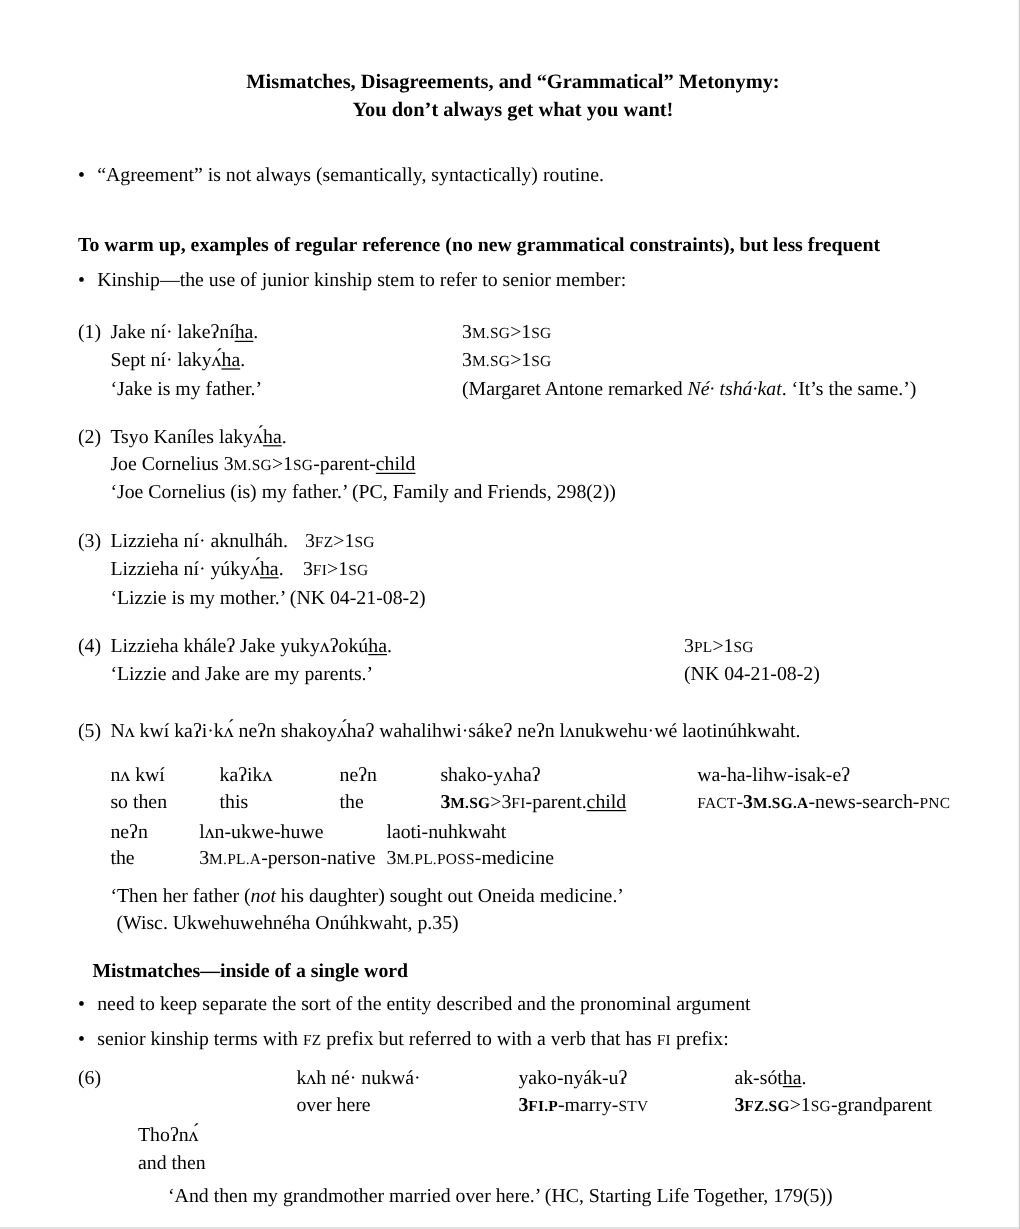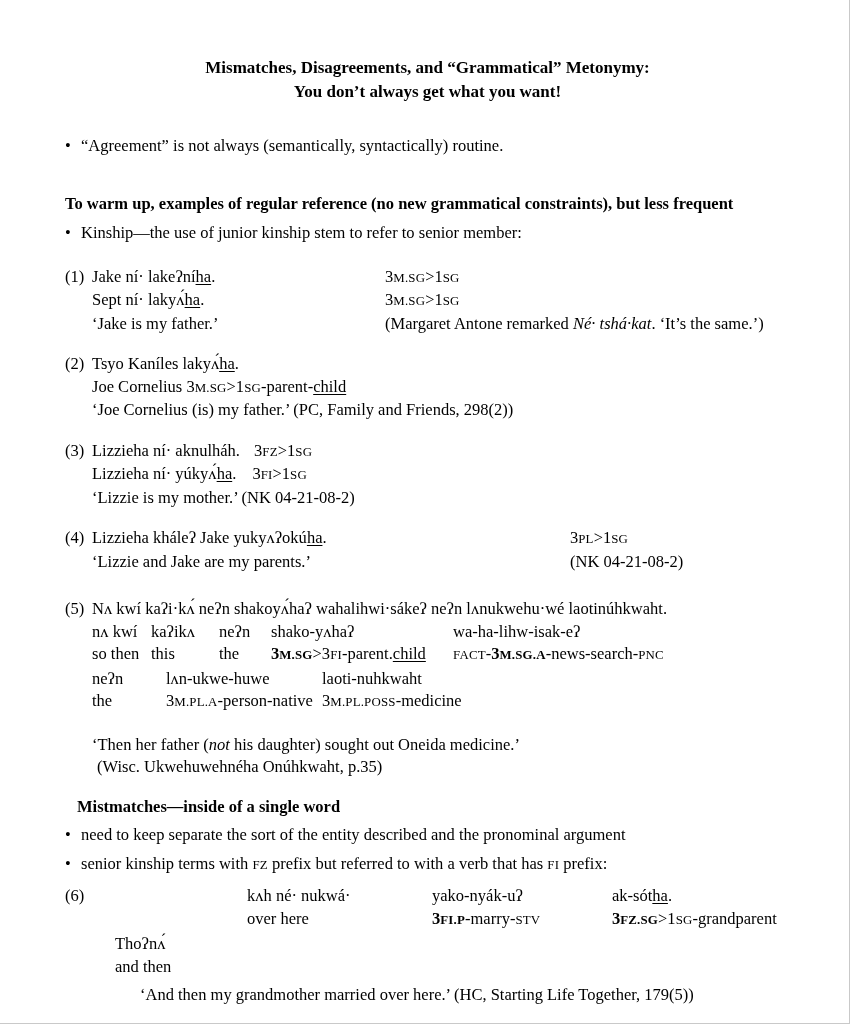--- a/index.html
+++ b/index.html
@@ -37,23 +37,23 @@
   .ilg .co{flex:0 0 auto;padding-right:8px;box-sizing:border-box;}
   .ilg5a .co1{min-width:59px;} .ilg5a .co2{min-width:68px;} .ilg5a .co3{min-width:52px;} .ilg5a .co4{min-width:182px;}
   .ilg5b .co1{min-width:74px;} .ilg5b .co2{min-width:156px;}
   .ilg6 .co1{min-width:132px;margin-top:48px;} .ilg6 .co2{min-width:185px;} .ilg6 .co3{min-width:180px;}
   .mt-bullet1{margin-top:31px;}
   .mt-heading1{margin-top:35px;}
   .mt-bullet2{margin-top:7px;}
   .mt-ex1{margin-top:21px;}
   .mt-ex{margin-top:18px;}
   .mt-ex5{margin-top:25px;}
-  .mt-ilg1{}
+  .mt-ilg1{margin-top:14px;gap:32px;}
   .mt-ilg2{margin-top:1px;}
-  .mt-trans{margin-top:20px;}
+  .mt-trans{margin-top:8px;}
   .cite-indent{margin-left:5px;}
   .mt-heading2{margin-top:17px;margin-left:12px;}
   .mt-bullet3{margin-top:6px;}
   .mt-bullet4{margin-top:6px;}
   .mt-ex6{margin-top:9px;}
   .ex6-trans{margin-top:6px;margin-left:25px;}
 </style>
 </head>
 <body>
 

